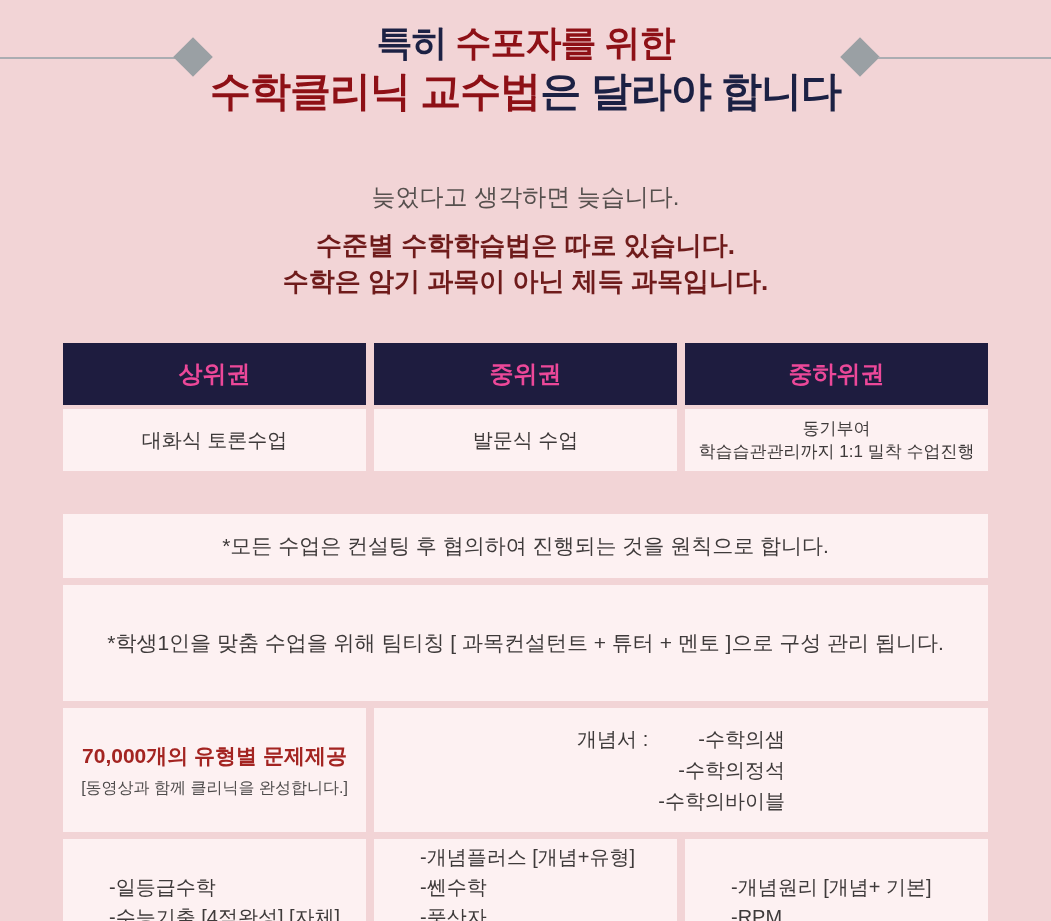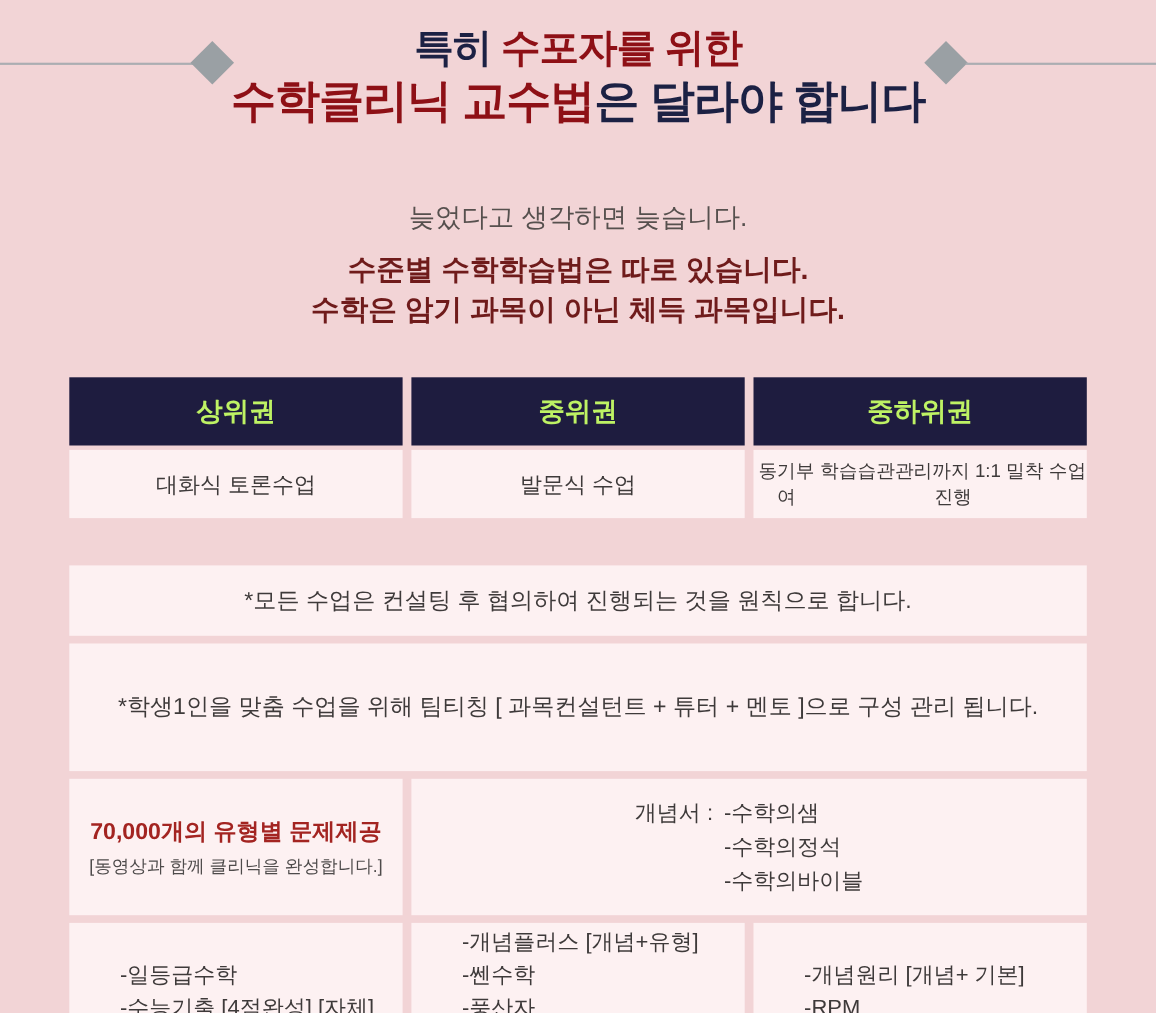--- a/index.html
+++ b/index.html
@@ -24,32 +24,32 @@
   .t-red{color:var(--title-red,#8e1016);}
   
   .intro-wrap{position:absolute;top:181px;left:0;right:0;text-align:center;}
   .intro-gray{font-size:24px;color:var(--gray-strong,#56504e);margin-bottom:14px;}
   .intro-red{font-size:26px;font-weight:bold;color:var(--maroon,#6f1b1b);line-height:36px;}
   
   .table{position:absolute;top:343px;left:63px;width:925px;}
   .trow{display:flex;gap:8px;margin-bottom:7px;}
   .trow.header-row{margin-bottom:4px;}
   .cell{background:var(--cell-bg,#fdf1f2);display:flex;align-items:center;justify-content:center;flex:1;text-align:center;}
-  .hcell{background:var(--header-bg,#1e1c3f);color:#bef264;font-size:24px;font-weight:bold;height:62px;display:flex;align-items:center;justify-content:center;flex:1;}
+  .hcell{background:var(--header-bg,#1e1c3f);color:#ec4899;font-size:24px;font-weight:bold;height:62px;display:flex;align-items:center;justify-content:center;flex:1;}
   .row-methods .cell{height:62px;font-size:20px;}
-  .method-low{flex-direction:row;font-size:17px !important;line-height:23px;}
+  .method-low{flex-direction:column;font-size:17px !important;line-height:23px;}
   .row-note1 .cell{height:64px;font-size:21px;margin-top:36px;}
   .row-note2 .cell{height:116px;font-size:21px;}
   .note2-block{text-align:left;line-height:32px;}
   .row-books1 .cell{height:124px;}
   .problems-cell{flex-direction:column;flex:0 0 303px;}
   .problems-title{font-size:21px;font-weight:bold;color:var(--accent-red,#a32421);margin-bottom:8px;}
   .problems-sub{font-size:16px;color:var(--gray-mid,#4e4b4b);}
   .concept-cell{font-size:20px;}
-  .concept-block{display:flex;gap:10px;text-align:left;line-height:31px;}
+  .concept-block{display:flex;gap:10px;text-align:right;line-height:31px;}
   .row-books2 .cell{height:125px;justify-content:flex-start;padding-left:46px;box-sizing:border-box;text-align:left;font-size:20px;line-height:30px;}
   .book-list{text-align:left;}
 </style>
 </head>
 <body>
 
 <div class="deco-line left"></div>
 <div class="diamond left"></div>
 <div class="diamond right"></div>
 <div class="deco-line right"></div>

